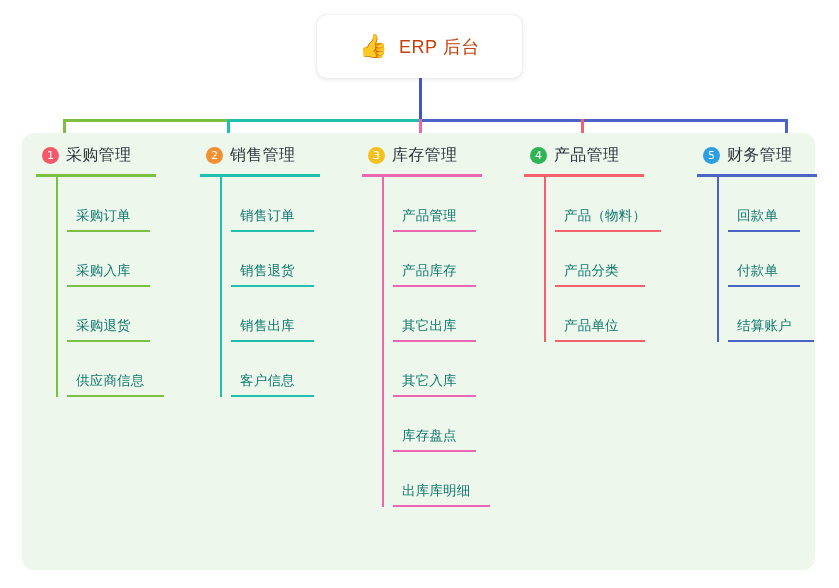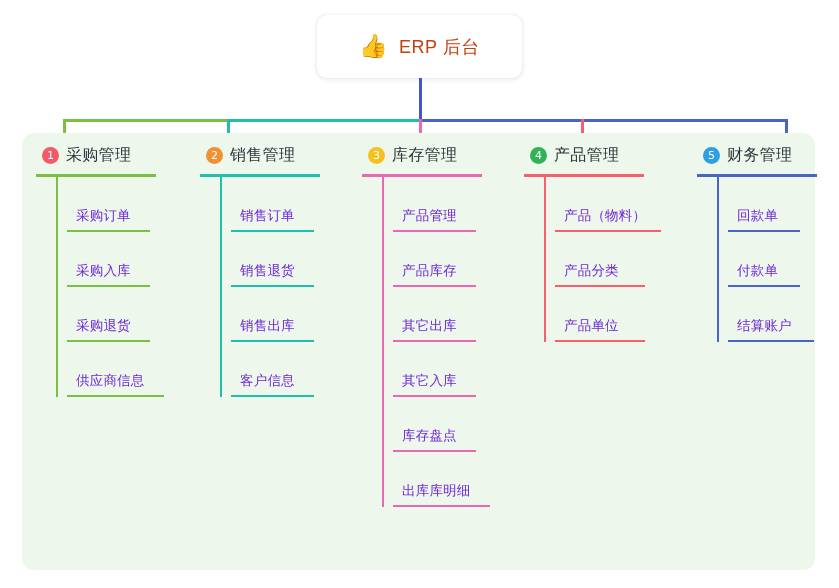--- a/index.html
+++ b/index.html
@@ -128,21 +128,21 @@
   .leaf {
     position: relative;
     height: 55px;
     box-sizing: border-box;
   }
   .leaf-label {
     position: absolute;
     left: 9px;
     bottom: 7px;
     font-size: 13.5px;
-    color: #6d28d9;
+    color: #0f766e;
     white-space: nowrap;
     letter-spacing: 0.2px;
   }
   .leaf-rule {
     position: absolute;
     left: 0;
     bottom: 0;
     height: 2px;
   }
 </style>

